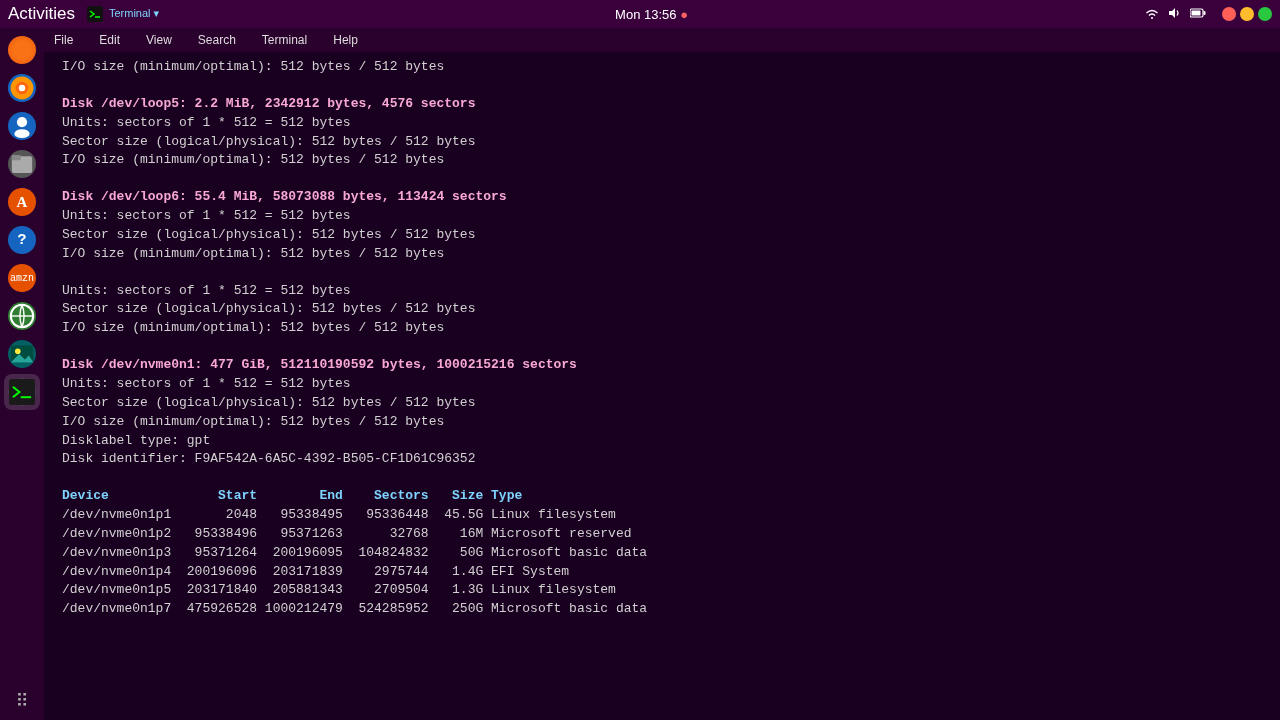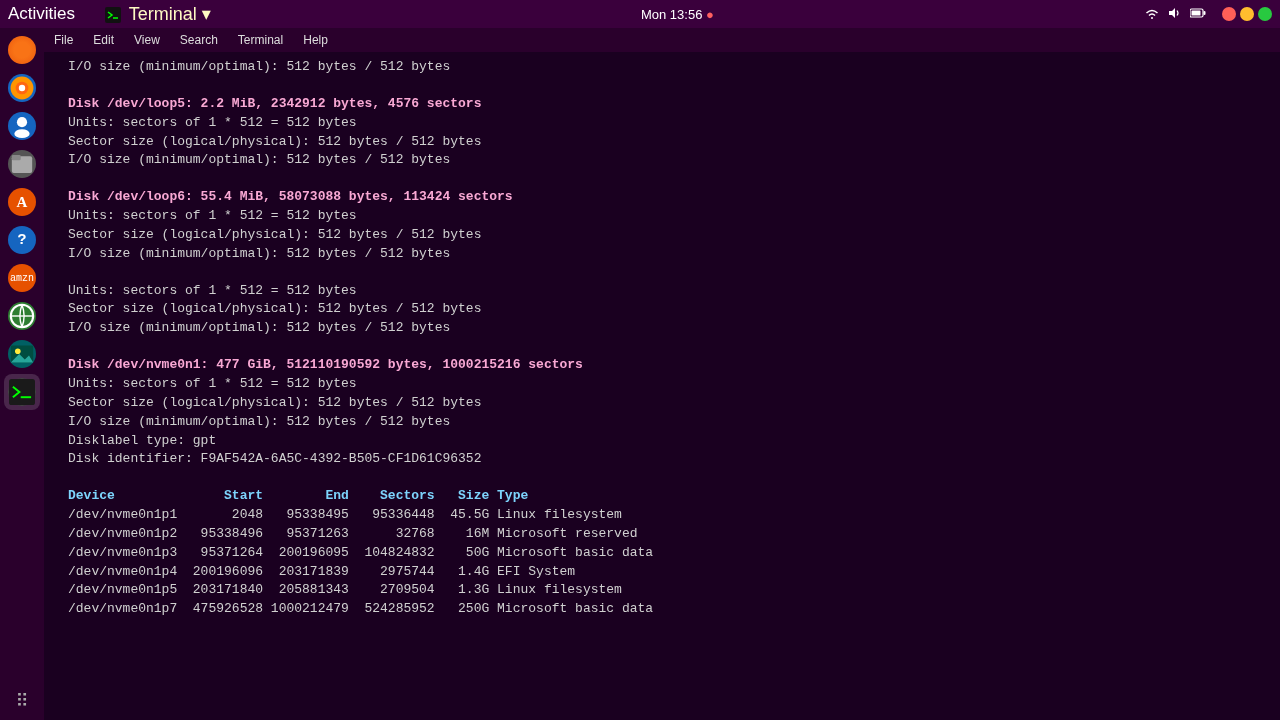--- a/index.html
+++ b/index.html
@@ -31,24 +31,23 @@
     }
     .topbar-activities {
       color: #fff;
       font-family: sans-serif;
       font-size: 17px;
     }
     .topbar-terminal-menu {
       display: flex;
       align-items: center;
       gap: 4px;
-      color: #fef9c3;
-      font-family: sans-serif;
-      font-size: 18px;
-      margin-left: 18px;
+      color: #7dd3fc;
+      font-family: sans-serif;
+      font-size: 11px;
     }
     #topbar-center {
       color: #fff;
       font-family: sans-serif;
       font-size: 13px;
     }
     #topbar-right {
       display: flex;
       align-items: center;
       gap: 8px;
@@ -139,36 +138,36 @@
       overflow: hidden;
     }
 
     
     #terminal-menubar {
       background: #2a002c;
       height: 24px;
       display: flex;
       align-items: center;
       padding: 0 6px;
-      gap: 12px;
+      gap: 18px;
       flex-shrink: 0;
     }
     .menu-item {
       color: #ddd;
       font-family: sans-serif;
       font-size: 12px;
       cursor: pointer;
       padding: 0 4px;
     }
 
     
     #terminal-screen {
       flex: 1;
       background: #1a0020;
-      padding: 6px 24px;
+      padding: 6px 18px;
       overflow: hidden;
       color: #d0d0d0;
       font-size: 13px;
       line-height: 1.45;
     }
 
     .term-line {
       white-space: pre;
       font-family: 'Courier New', Courier, monospace;
       font-size: 13px;

